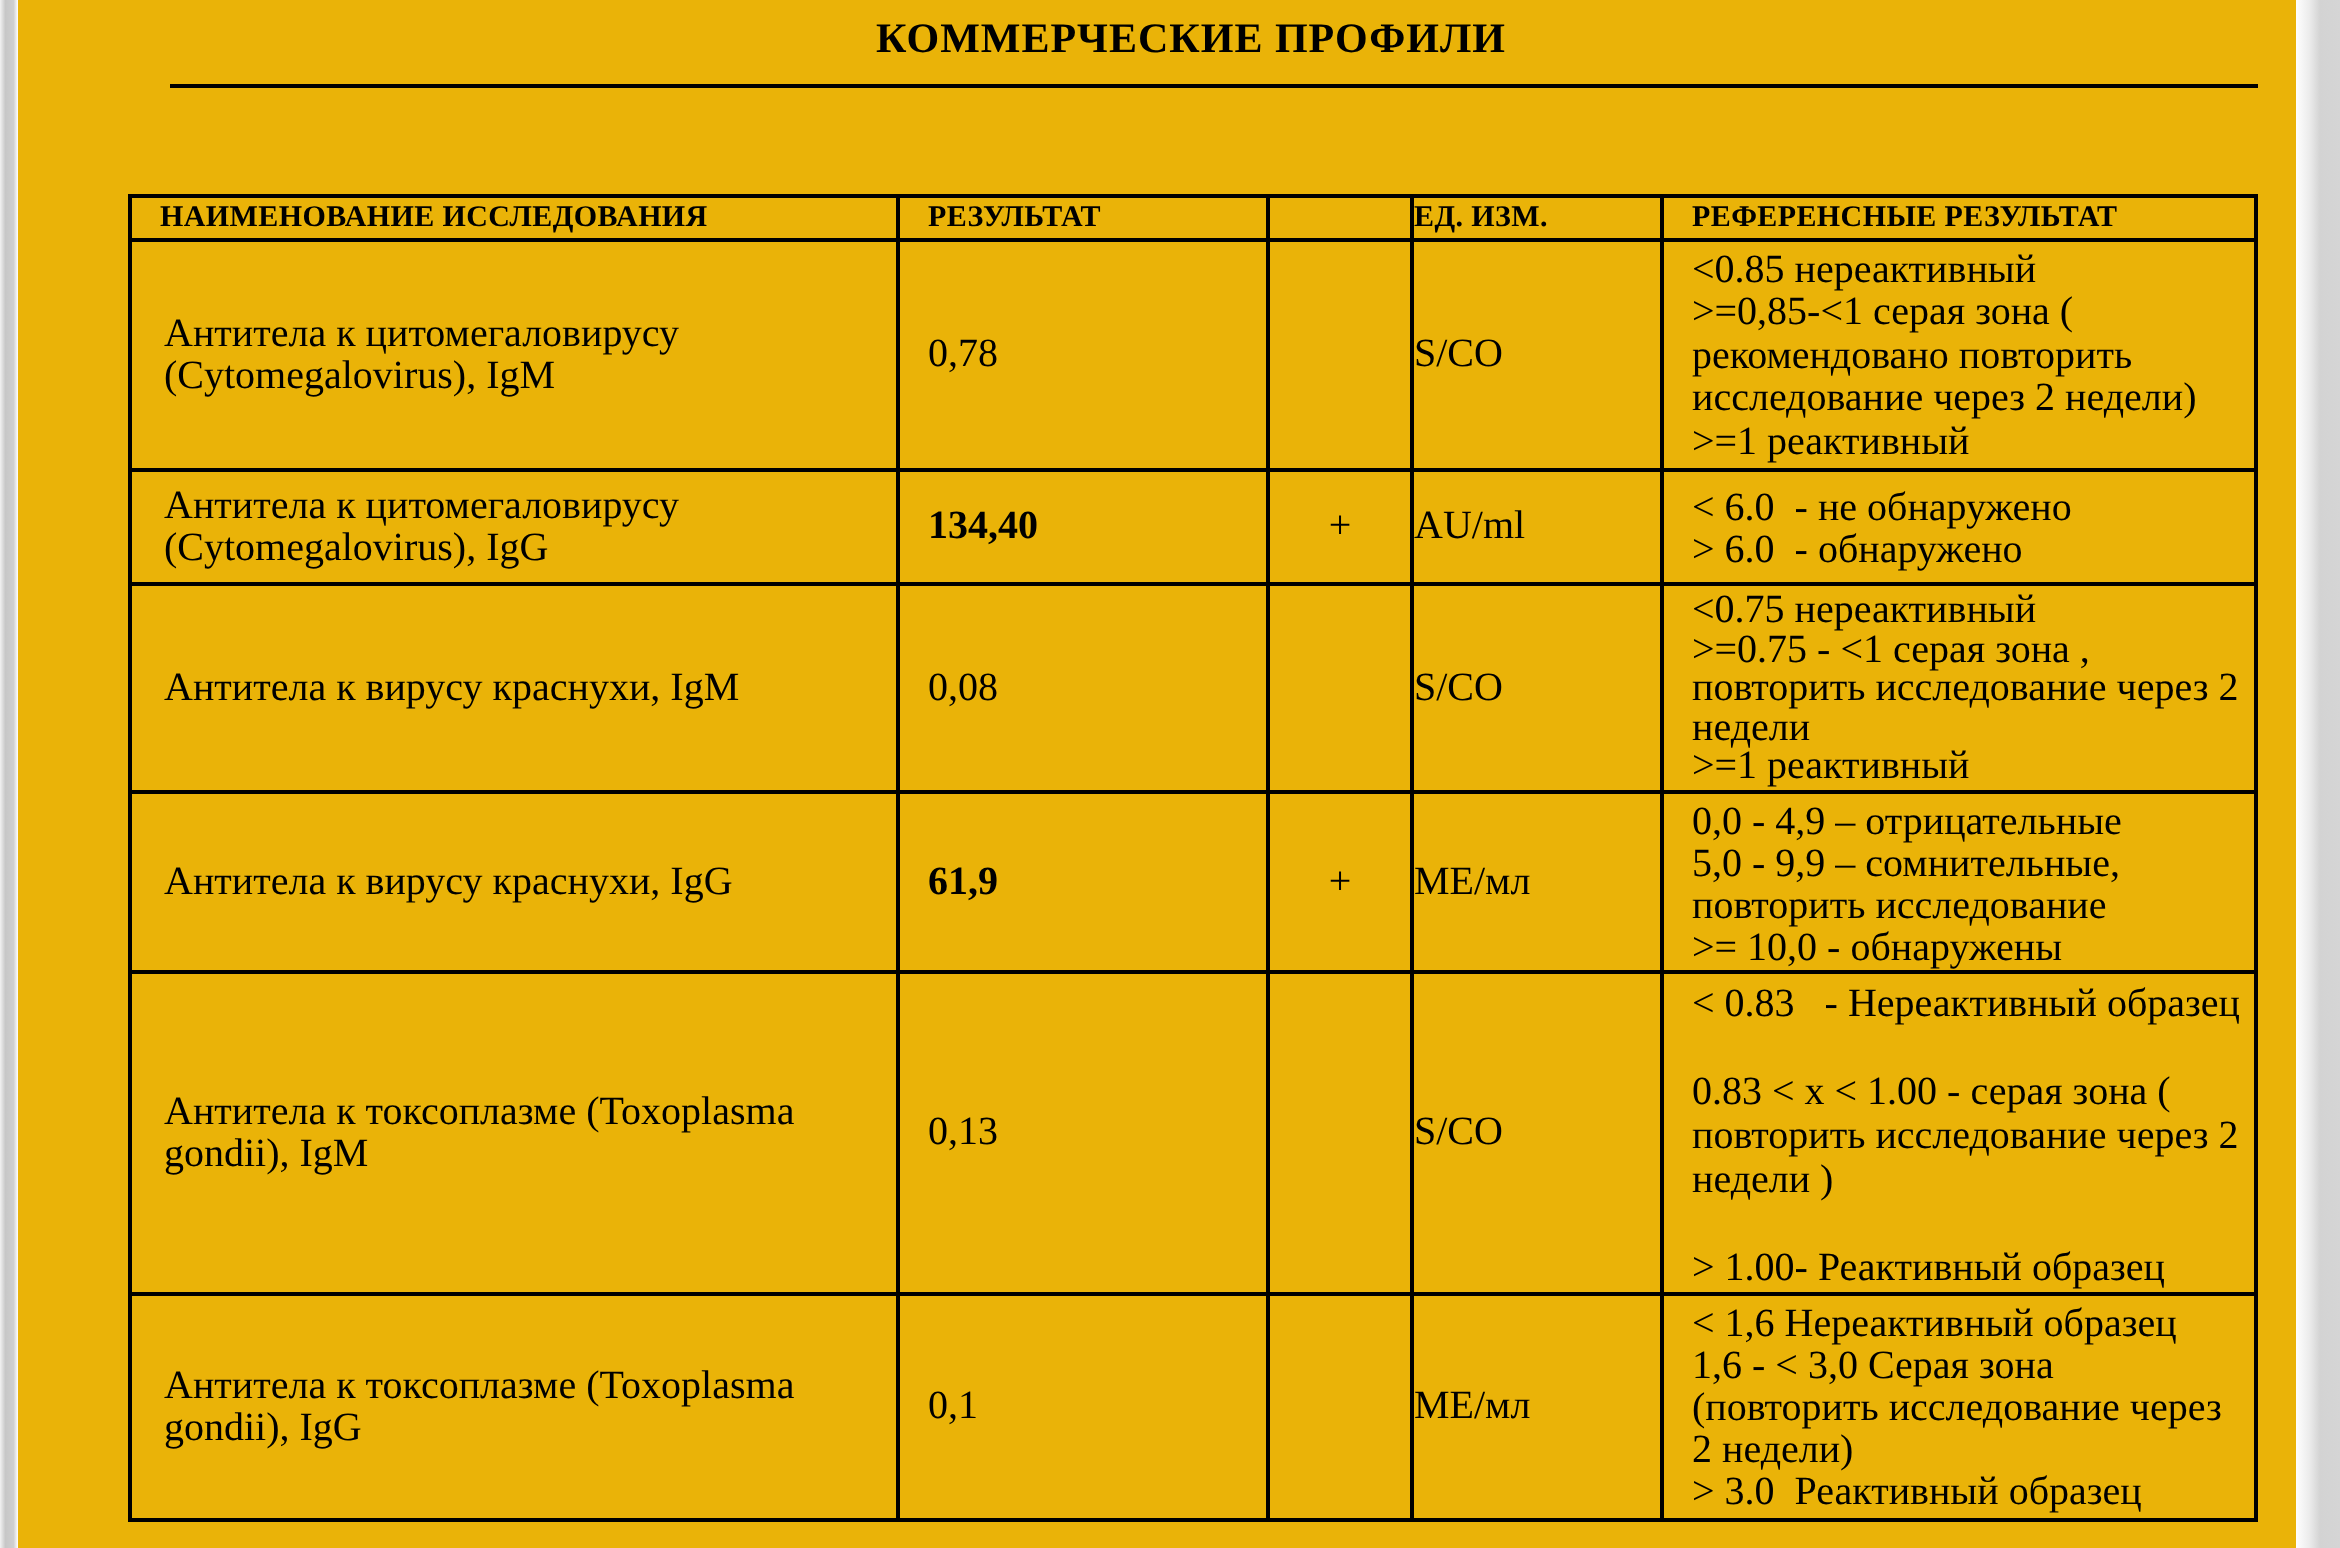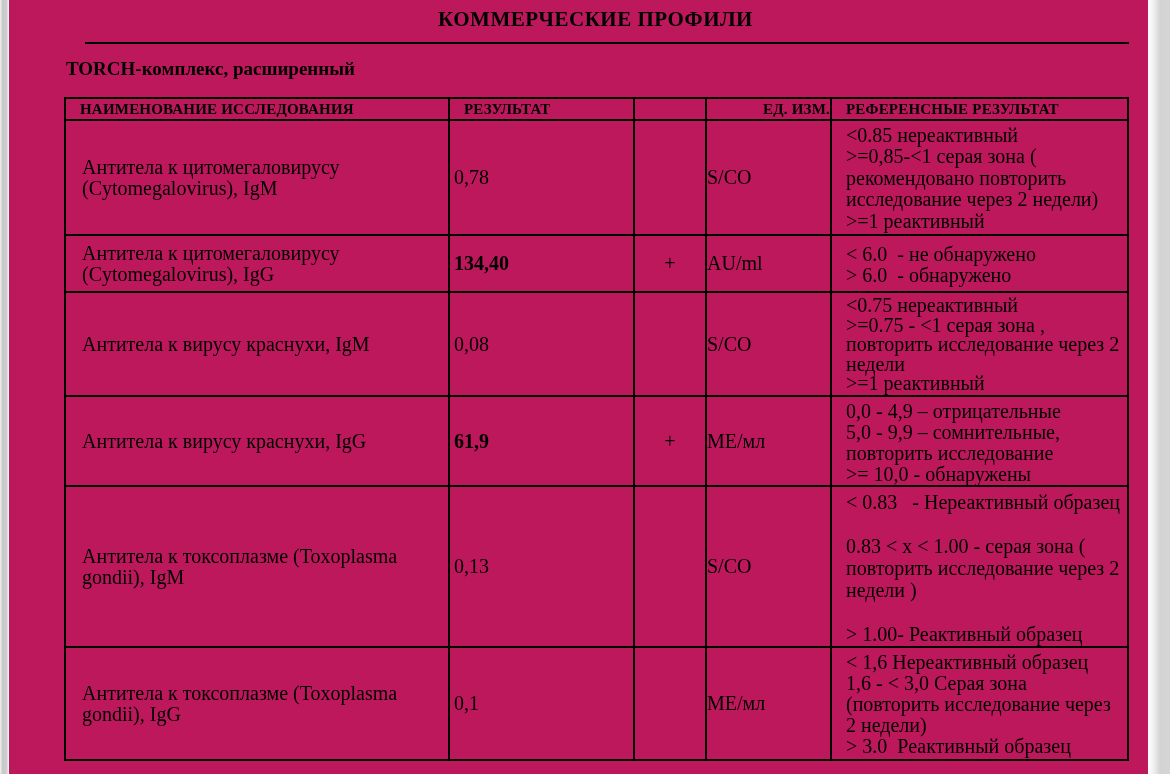--- a/index.html
+++ b/index.html
@@ -4,21 +4,21 @@
 <style>
   * { margin: 0; padding: 0; box-sizing: border-box; }
   html, body { background: #ffffff; }
   body {
     width: 1170px; height: 774px;
     font-family: "Liberation Serif", serif;
     color: #000;
   }
   .canvas {
     position: relative; width: 1170px; height: 774px;
-    background: #be185d; overflow: hidden;
+    background: #eab308; overflow: hidden;
   }
   .strip-left {
     position: absolute; left: 0; top: 0; width: 9px; height: 774px;
     background: linear-gradient(to right, #f2f2f2 0%, #c7c7c7 30%, #cfcfcf 75%, #ffffff 100%);
   }
   .strip-right {
     position: absolute; right: 0; top: 0; width: 22px; height: 774px;
     background: linear-gradient(to right, #ffffff 0%, #ececec 30%, #d3d3d3 55%, #d5d5d5 100%);
   }
   .doc { position: absolute; left: 64px; top: 0; width: 1063px; height: 774px; }
@@ -41,26 +41,26 @@
   }
   table.results th, table.results td {
     border: 2px solid #000;
     overflow: hidden;
   }
   table.results th {
     font-size: 15px; font-weight: bold; letter-spacing: 0.2px;
     text-align: left; vertical-align: middle;
     padding: 0 0 0 14px; height: 22px; white-space: nowrap;
   }
-  table.results th.center { text-align: right; padding-left: 16px; }
+  table.results th.center { text-align: left; padding-left: 0; }
   table.results td {
     font-size: 20px; line-height: 21px; vertical-align: middle;
   }
   td.c-name { padding: 0 3px 0 16px; white-space: pre-line; }
-  td.c-res  { padding-left: 4px; margin-left: 16px; }
+  td.c-res  { padding-left: 14px; margin-left: 16px; }
   td.c-res.bold { font-weight: bold; }
   td.c-flag { text-align: center; }
   td.c-unit { text-align: left; }
   td.c-ref  {
     vertical-align: top; padding: 2px 6px 0 14px;
     white-space: pre-wrap; line-height: 21px;
   }
   tr.r1 { height: 115px; } tr.r1 td.c-ref { line-height: 21.5px; }
   tr.r2 { height: 57px;  } tr.r2 td.c-ref { padding-top: 3px; }
   tr.r3 { height: 104px; } tr.r3 td.c-ref { line-height: 19.5px; }
@@ -71,21 +71,20 @@
 </head>
 <body>
 
 <div class="canvas">
   <div class="strip-left"></div>
   <div class="strip-right"></div>
 
   <div class="doc">
     <div class="doc-title">КОММЕРЧЕСКИЕ ПРОФИЛИ</div>
     <div class="title-rule"></div>
-    <div class="section-title">TORCH-комплекс, расширенный</div>
 
     <table class="results">
       <colgroup>
         <col style="width:384px">
         <col style="width:185px">
         <col style="width:72px">
         <col style="width:125px">
         <col style="width:297px">
       </colgroup>
       <thead>

